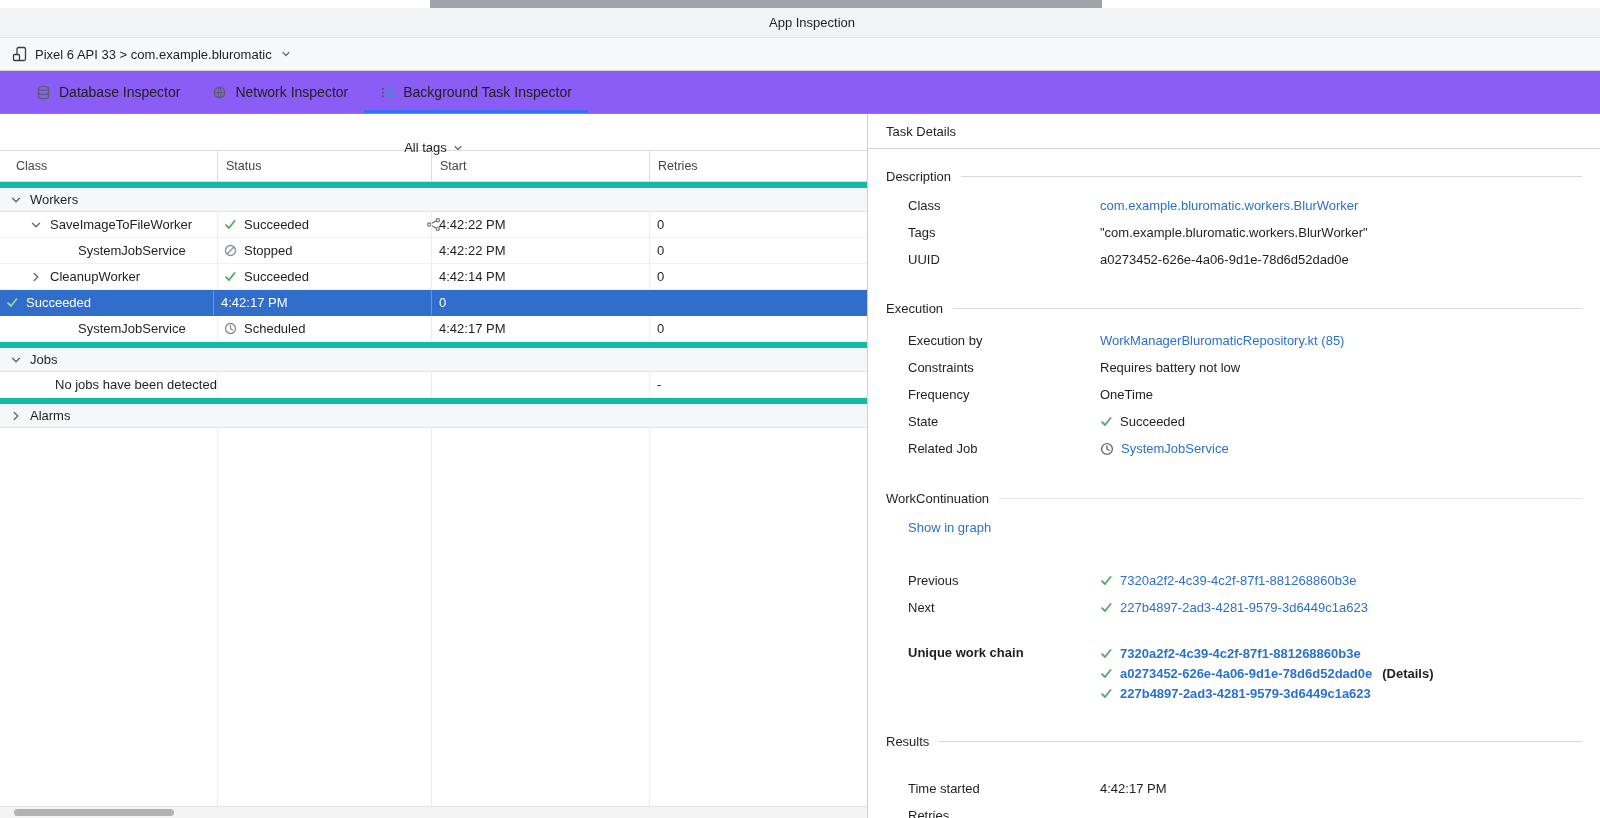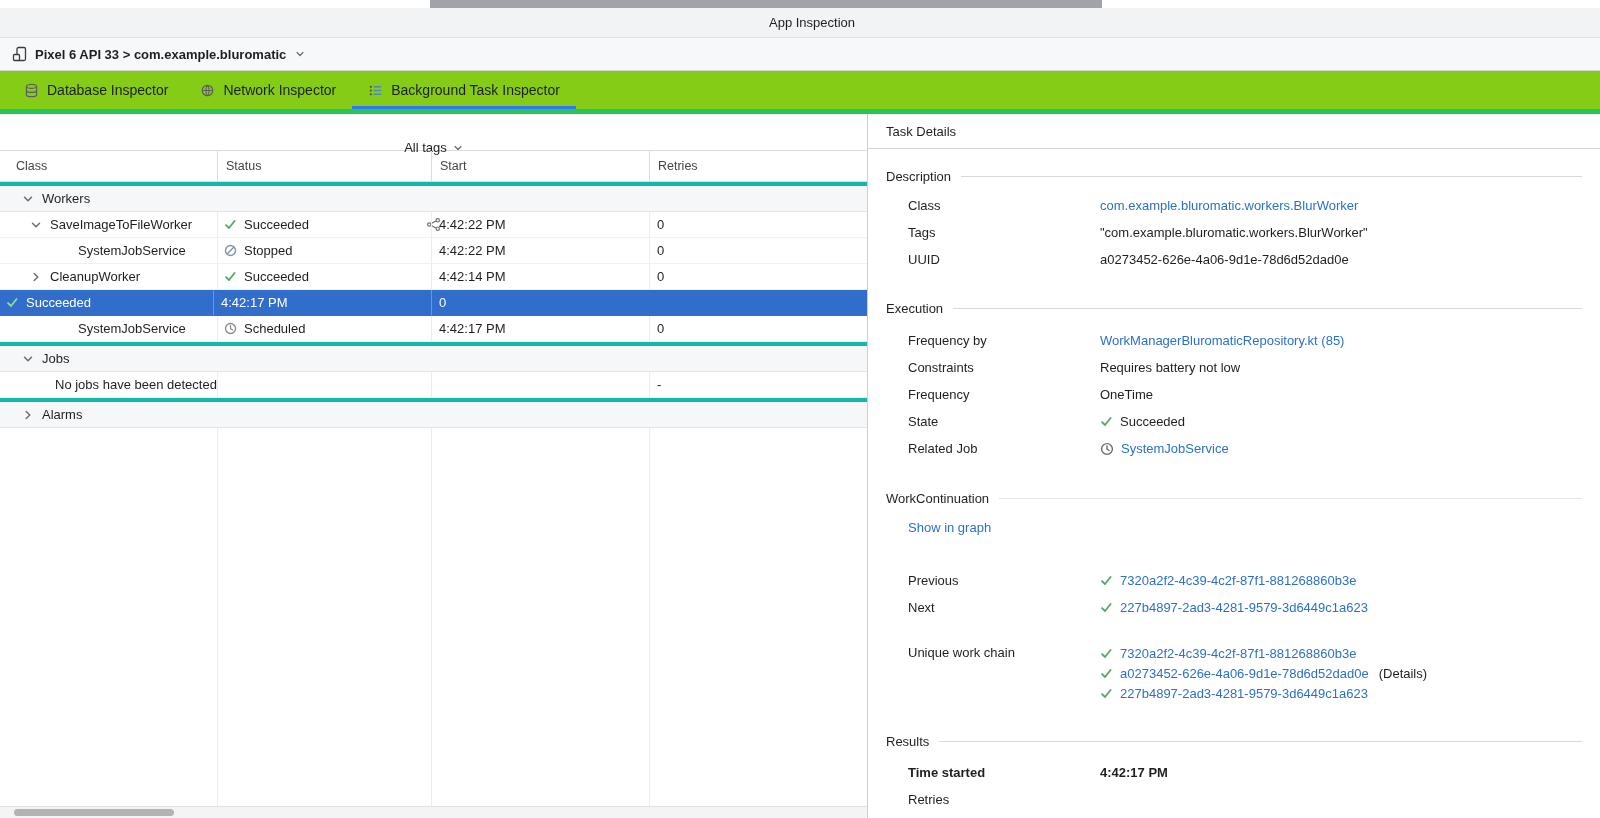--- a/index.html
+++ b/index.html
@@ -13,25 +13,25 @@
   svg { display:block; flex-shrink:0; }
 
   
   .top-strip { height:8px; background:#fff; position:relative; flex-shrink:0; }
   .top-strip .seg { position:absolute; left:430px; top:0; width:672px; height:8px; background:#a0a4aa; }
 
   .ai-bar { height:30px; background:#f2f3f5; display:flex; align-items:center;
             padding-left:24px; border-bottom:1px solid #e0e2e5; flex-shrink:0;justify-content:center; }
 
   .device-bar { height:33px; background:#f7f8fa; display:flex; align-items:center; gap:7px;
-                padding-left:12px; border-bottom:1px solid #d3d5d8; font-weight:bold; flex-shrink:0; }
+                padding-left:12px; border-bottom:1px solid #d3d5d8; font-weight:normal; flex-shrink:0; }
   .device-bar .chev { margin-left:2px; }
 
-  .tabs { height:43px; background:#84cc16; border-bottom:5px solid #22c55e; display:flex;
-          padding-left:8px; flex-shrink:0; }
+  .tabs { height:43px; background:#8b5cf6; border-bottom:1px solid #22c55e; display:flex;
+          padding-left:20px; flex-shrink:0; }
   .tab { display:flex; align-items:center; gap:8px; padding:3px 16px 0 16px; font-size:14px;
          border-bottom:3px solid transparent; cursor:default; }
   .tab.active { border-bottom-color:#3574f0; }
 
   .main { flex:1; display:flex; min-height:0; }
 
   
   .left { width:868px; flex-shrink:0; border-right:1px solid #cfcfcf; display:flex; flex-direction:column; background:#fff; }
 
   .left-toolbar { height:37px; display:flex; align-items:center; padding:0 12px; gap:12px;
@@ -43,22 +43,22 @@
   .tbicon { padding:3px; display:flex; }
 
   .w1 { width:218px; } .w2 { width:214px; } .w3 { width:218px; } .w4 { flex:1; }
 
   .cols { display:flex; height:31px; border-bottom:1px solid #dcdcdc; color:#444;
           font-size:12.5px; flex-shrink:0; }
   .cols .hc { height:100%; display:flex; align-items:center; border-right:1px solid #dcdcdc; padding-left:8px; }
   .cols .hc.first { padding-left:16px; }
   .cols .hc.last { border-right:none; }
 
-  .group-row { display:flex; height:30px; align-items:center; gap:8px; padding-left:22px;
-               background:#f6f7f8; border-bottom:1px solid #e4e4e4; border-top:4px solid #14b8a6; flex-shrink:0; }
+  .group-row { display:flex; height:30px; align-items:center; gap:8px; padding-left:10px;
+               background:#f6f7f8; border-bottom:1px solid #e4e4e4; border-top:6px solid #14b8a6; flex-shrink:0; }
 
   .trow { display:flex; height:26px; flex-shrink:0; }
   .trow .tc { height:100%; display:flex; align-items:center; border-right:1px solid #ededed;
               border-bottom:1px solid #f1f1f1; overflow:hidden; white-space:nowrap; }
   .trow .tc.last { border-right:none; }
   .tc.cls { gap:8px; }
   .tc.status { padding-left:6px; gap:7px; }
   .tc.start { padding-left:7px; }
   .tc.retries { padding-left:7px; }
   .indent-worker { padding-left:30px; }
@@ -84,21 +84,21 @@
   .section-heading { display:flex; align-items:center; gap:10px; margin:0 18px; }
   .section-heading .rule { flex:1; height:1px; background:#d9d9d9; }
 
   .drow { display:flex; align-items:center; margin-left:40px; margin-right:18px; height:27px; }
   .dlabel { width:192px; flex-shrink:0; }
   .dvalue { display:flex; align-items:center; gap:7px; min-width:0; white-space:nowrap; }
 
   .link { color:#2b71c9; cursor:pointer; }
   .chain-row { display:flex; align-items:center; gap:7px; height:20px; white-space:nowrap; }
   .chain-stack { display:flex; flex-direction:column; }
-  .drow-chain { display:flex; margin-left:40px; align-items:flex-start; }
+  .drow-chain { display:flex; margin-left:40px; align-items:flex-start;font-weight:bold; }
   .drow-chain .dlabel { line-height:20px; }
   .suffix { margin-left:3px; }
 </style>
 </head>
 <body>
 
 <div class="top-strip">
   <div class="seg"></div>
 </div>
 
@@ -345,21 +345,21 @@
       <div class="drow">
         <span class="dlabel">UUID</span>
         <span class="dvalue">a0273452-626e-4a06-9d1e-78d6d52dad0e</span>
       </div>
 
       <div class="section-heading" style="margin-top:28px;">
         <span>Execution</span>
         <div class="rule"></div>
       </div>
       <div class="drow" style="margin-top:11px;">
-        <span class="dlabel">Frequency by</span>
+        <span class="dlabel">Execution by</span>
         <span class="dvalue">
             <span class="link">WorkManagerBluromaticRepository.kt (85)</span>
           </span>
       </div>
       <div class="drow">
         <span class="dlabel">Constraints</span>
         <span class="dvalue">Requires battery not low</span>
       </div>
       <div class="drow">
         <span class="dlabel">Frequency</span>
@@ -433,21 +433,21 @@
             </svg>
             <span class="link">227b4897-2ad3-4281-9579-3d6449c1a623</span>
           </div>
         </div>
       </div>
 
       <div class="section-heading" style="margin-top:31px;">
         <span>Results</span>
         <div class="rule"></div>
       </div>
-      <div class="drow" style="margin-top:10px;font-weight:bold;">
+      <div class="drow" style="margin-top:26px;">
         <span class="dlabel">Time started</span>
         <span class="dvalue">4:42:17 PM</span>
       </div>
       <div class="drow">
         <span class="dlabel">Retries</span>
       </div>
 
     </div>
   </div>
 </div>

